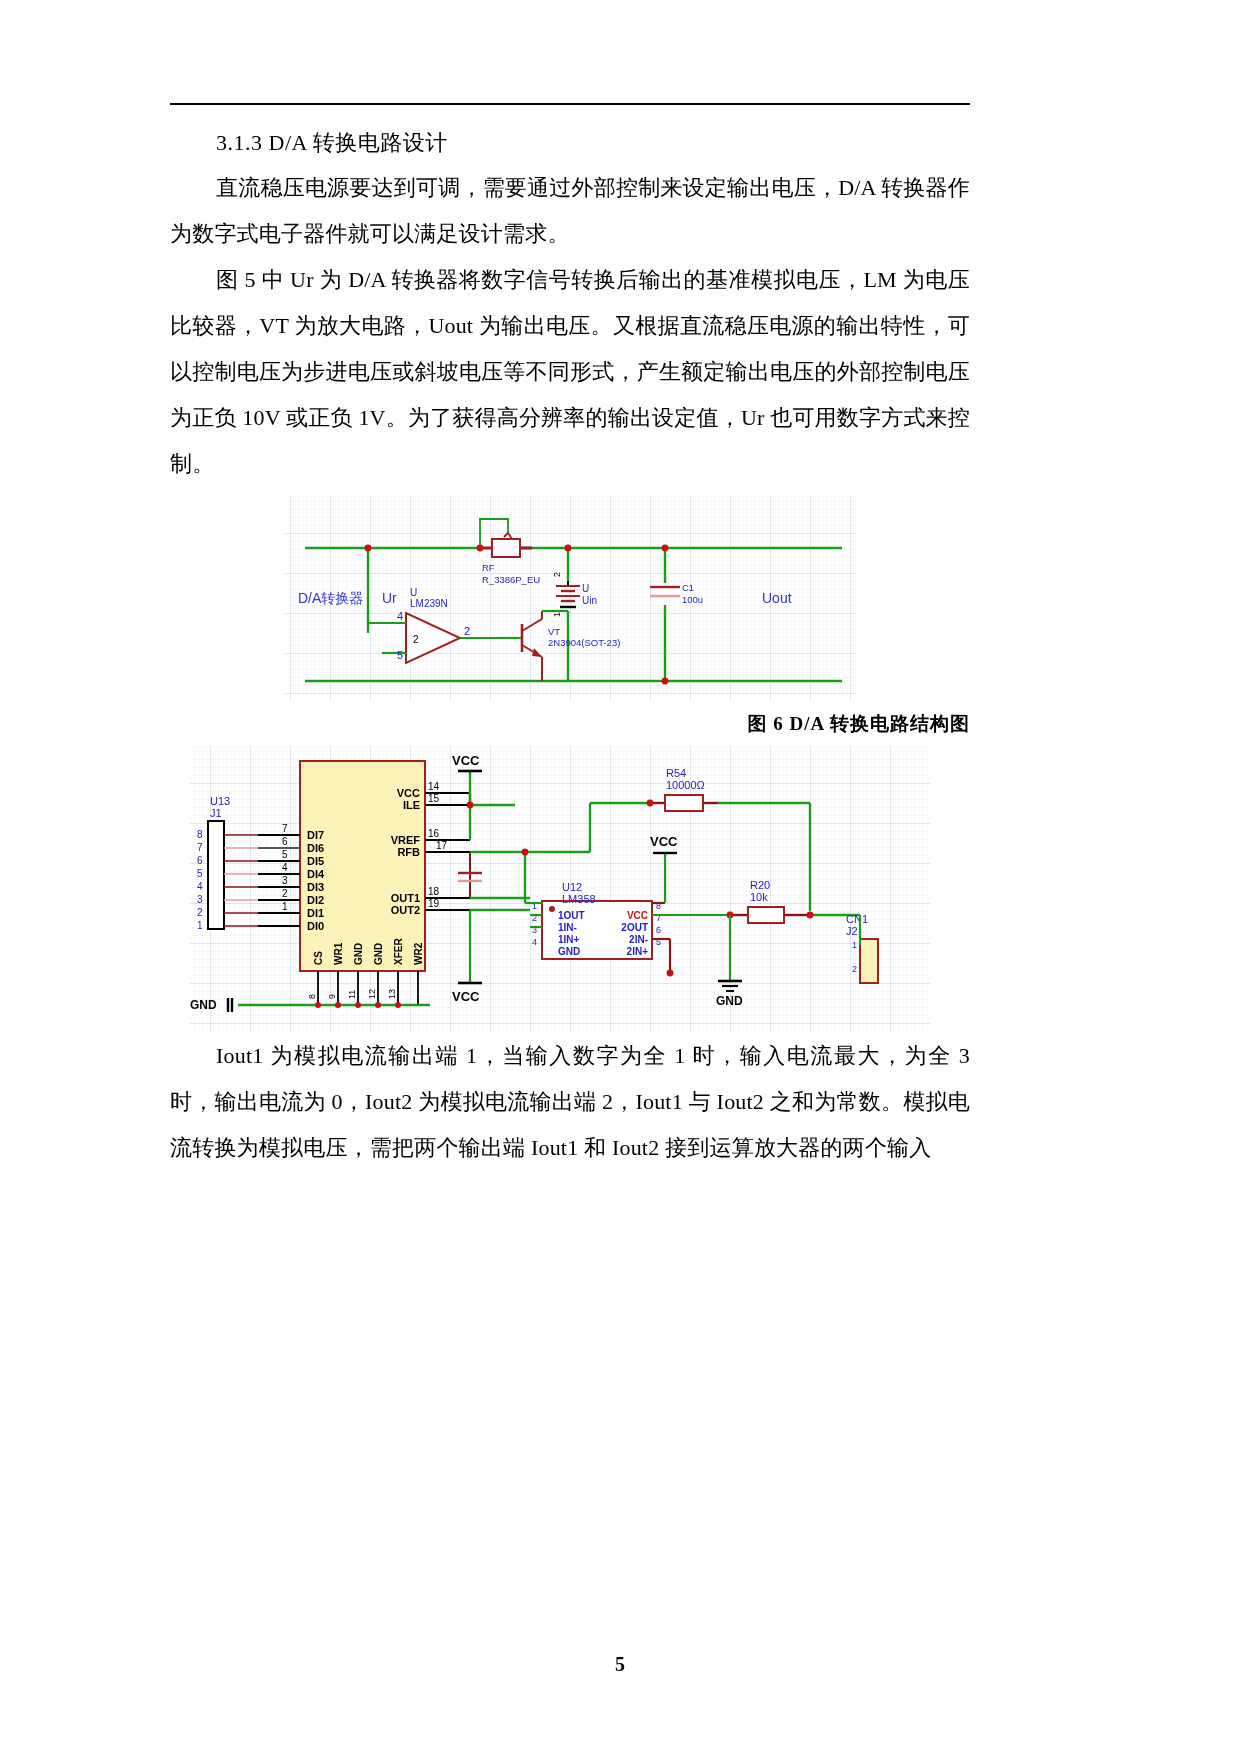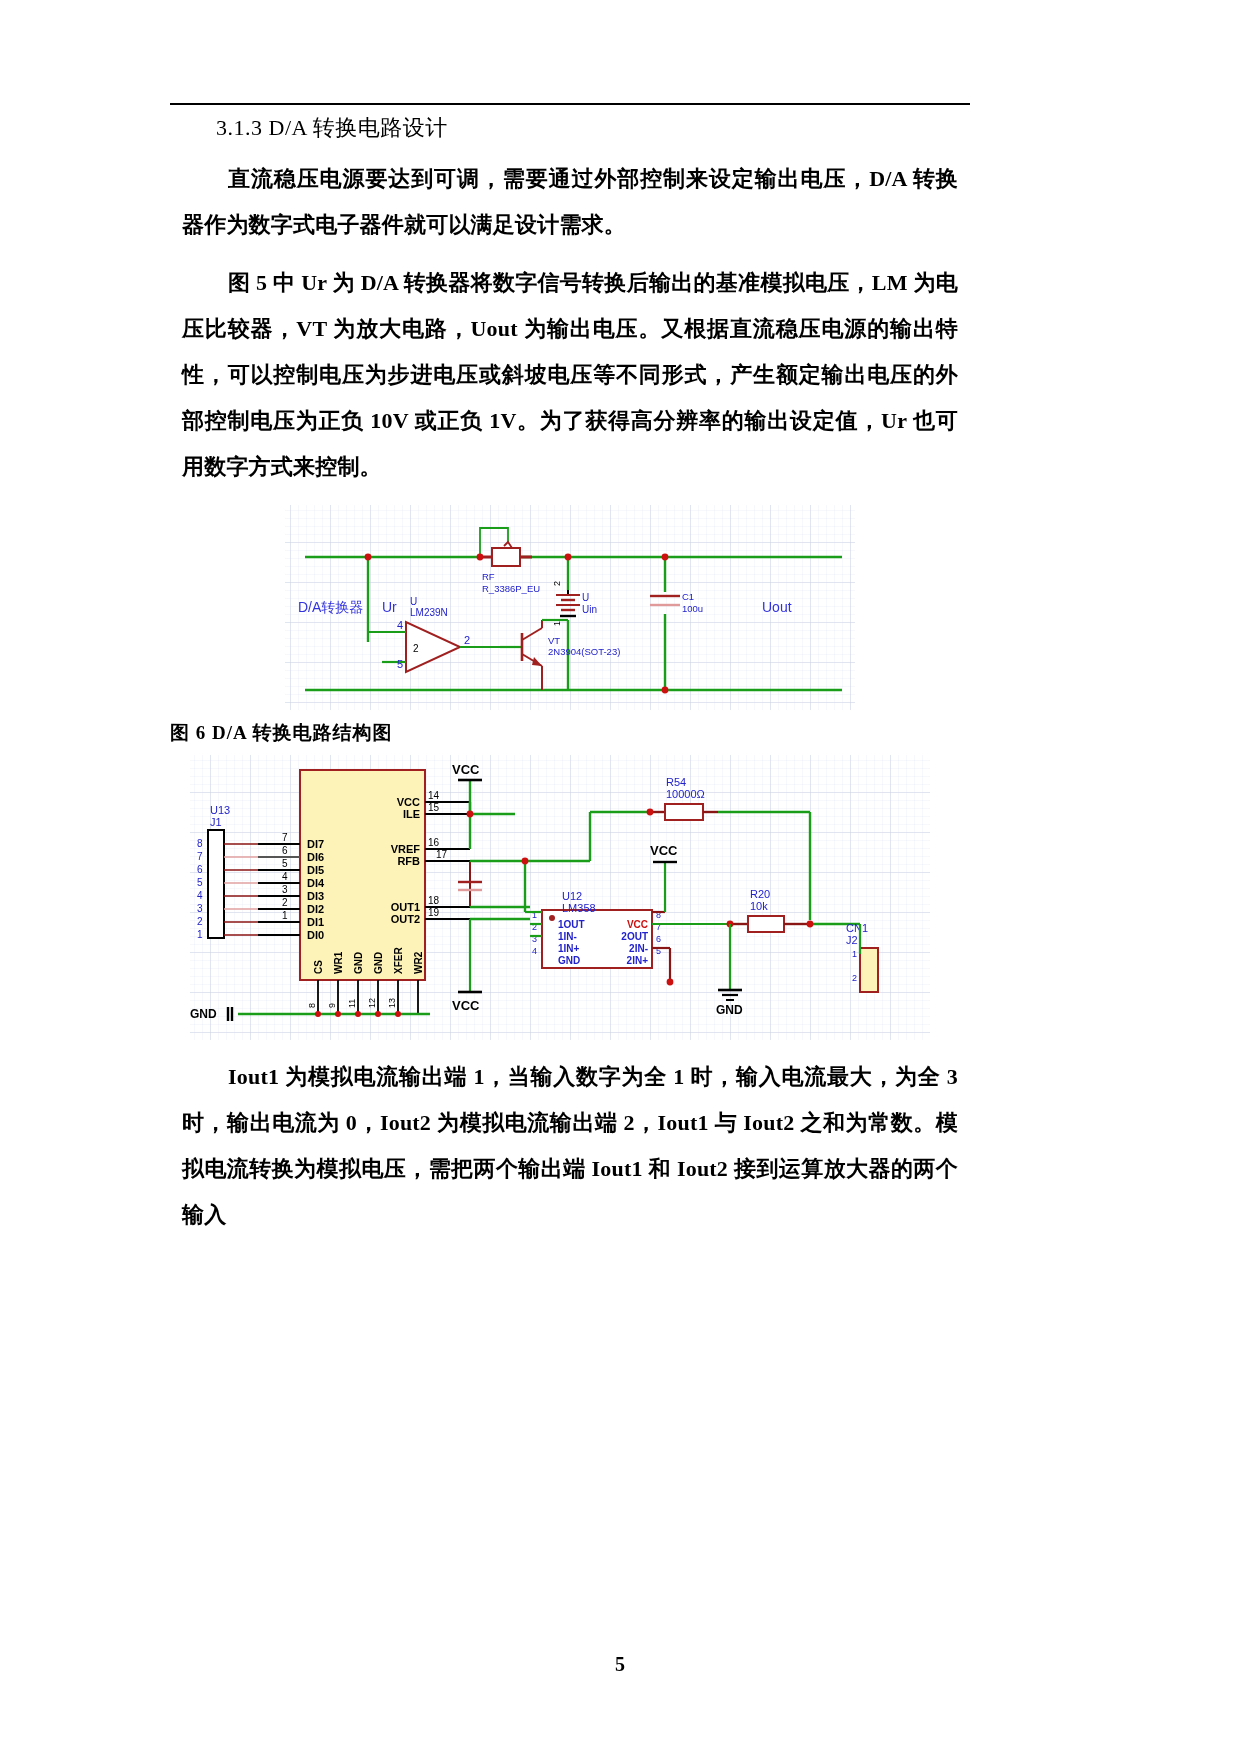--- a/index.html
+++ b/index.html
@@ -9,37 +9,37 @@
     color:#000;
   }
   .page{position:absolute;inset:0;}
 
   .header-rule{
     position:absolute;left:170px;top:103px;width:800px;height:0;
     border-top:2.5px solid #000;
   }
 
   .content{
-    position:absolute;left:170px;top:111px;width:800px;
+    position:absolute;left:170px;top:126px;width:800px;
   }
 
   h3.sec{
     font-size:22px;font-weight:400;margin:0 0 6px 0;
     padding-left:46px;letter-spacing:0.5px;line-height:1.5;
   }
 
   p.body{
-    font-size:22px;line-height:46px;margin:12px;
+    font-size:22px;line-height:46px;margin:0;
     text-align:justify;text-justify:inter-ideograph;
-    text-indent:46px;letter-spacing:0.2px;font-weight:bold;
+    text-indent:46px;letter-spacing:0.2px;
   }
 
   .figwrap{width:800px;display:block;margin:6px 0 0 0;}
   .figcap{
-    text-align:left;font-size:19px;margin:8px 0 2px 0;font-weight:700;
+    text-align:right;font-size:19px;margin:8px 0 2px 0;font-weight:700;
     letter-spacing:1px;
   }
 
   .pagenum{
     position:absolute;left:0;right:0;bottom:78px;text-align:center;
     font-size:20px;font-weight:700;
   }
 
   svg{display:block;}
   text{font-family:"Liberation Sans","DejaVu Sans",sans-serif;}

